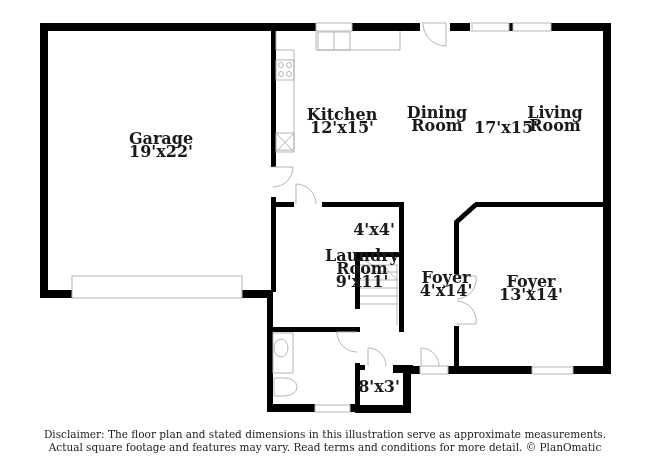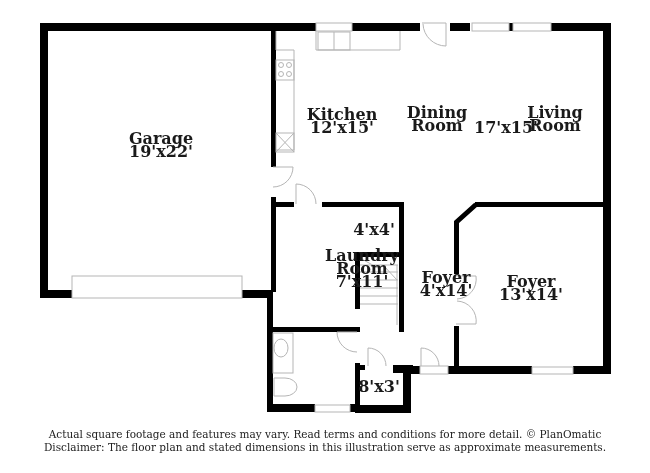--- a/index.html
+++ b/index.html
@@ -126,33 +126,33 @@
 <div class="room-label" style="left:506px; top:112px;margin-top:9px;">
   <div>17'x15'</div>
 </div>
 <div class="room-label" style="left:555px; top:106px;">
   <div>Living</div>
   <div>Room</div>
 </div>
 <div class="room-label" style="left:314px; top:249px;margin-left:48px;">
   <div>Laundry</div>
   <div>Room</div>
-  <div>7'x11'</div>
+  <div>9'x11'</div>
 </div>
 <div class="room-label" style="left:374px; top:223px;">
   <div>4'x4'</div>
 </div>
 <div class="room-label" style="left:446px; top:271px;">
   <div>Foyer</div>
   <div>4'x14'</div>
 </div>
 <div class="room-label" style="left:531px; top:275px;">
   <div>Foyer</div>
   <div>13'x14'</div>
 </div>
 <div class="room-label" style="left:379px; top:380px;">
   <div>8'x3'</div>
 </div>
 
 <div class="disclaimer">
+  <div>Disclaimer: The floor plan and stated dimensions in this illustration serve as approximate measurements.</div>
   <div>Actual square footage and features may vary. Read terms and conditions for more detail. © PlanOmatic</div>
-  <div>Disclaimer: The floor plan and stated dimensions in this illustration serve as approximate measurements.</div>
 </div>
 
 </body></html>

